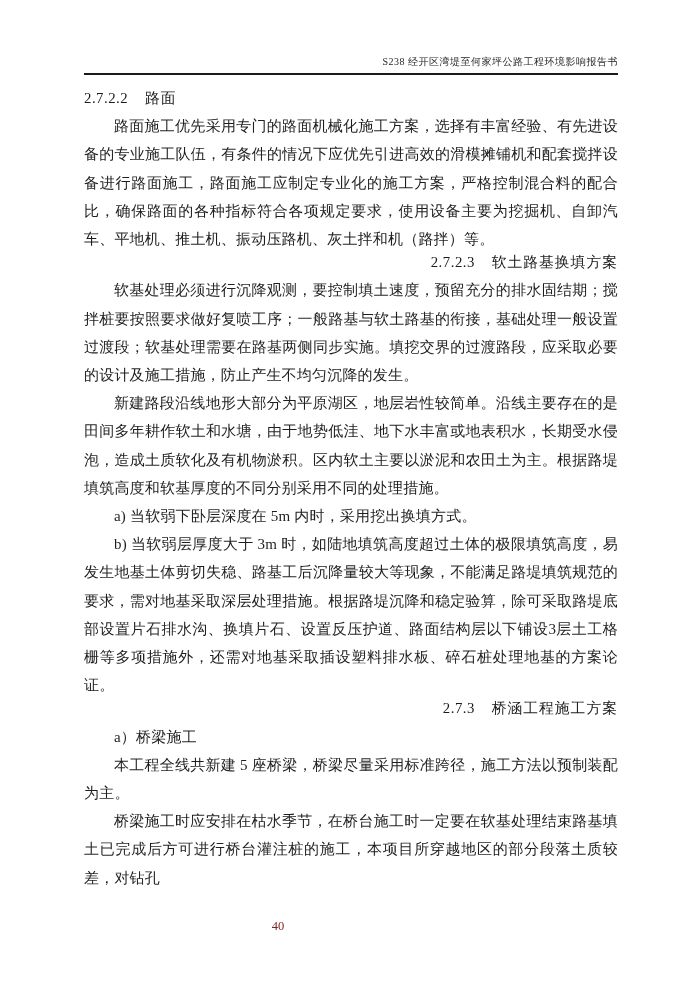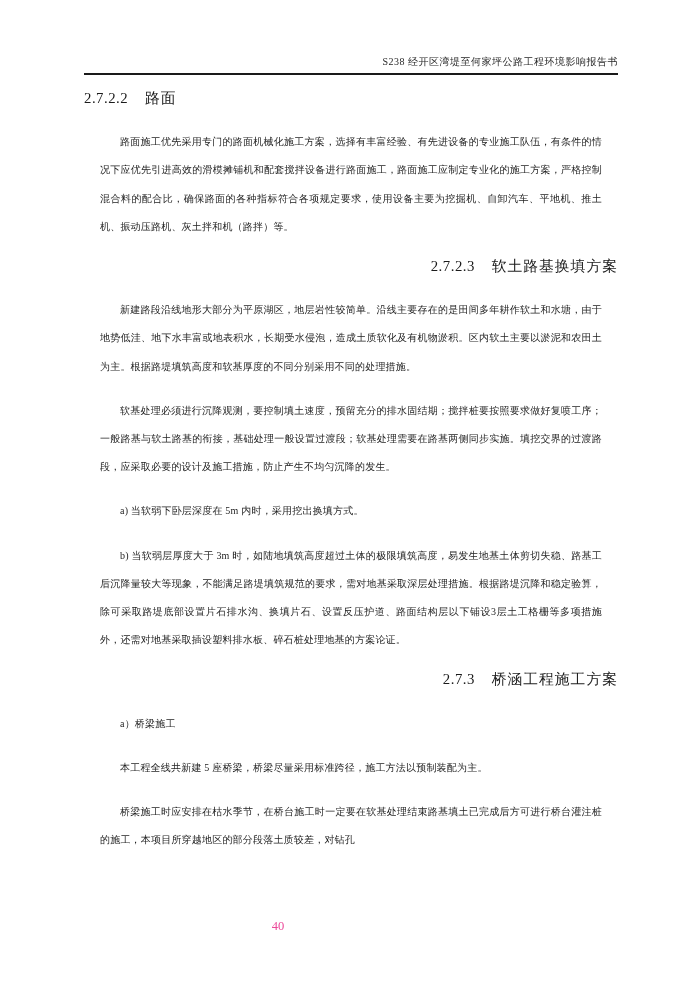--- a/index.html
+++ b/index.html
@@ -53,37 +53,37 @@
     letter-spacing: 0.5px;
   }
   .heading .htitle {
     letter-spacing: 1px;
   }
   .heading-tight {
     margin-top: -5px;
     text-align: right;
   }
   .para {
-    font-size: 10px;
+    font-size: 15px;
     line-height: 28.2px;
-    margin: 16px;
+    margin: 0;
     text-indent: 2em;
     text-align: justify;
     text-justify: inter-ideograph;
     letter-spacing: 0.2px;
     color: #1e1e1e;
   }
   .footer {
     position: absolute;
     top: 919px;
     left: 0;
     width: 556px;
     text-align: center;
     font-size: 12.5px;
-    color: #ec4899;
+    color: #7f1d1d;
   }
 </style>
 </head>
 <body>
 
 <div class="page">
 
   <div class="header">
     <span>S238 经开区湾堤至何家坪公路工程环境影响报告书</span>
   </div>
@@ -97,22 +97,22 @@
       <span class="htitle">路面</span>
     </div>
 
     <p class="para">路面施工优先采用专门的路面机械化施工方案，选择有丰富经验、有先进设备的专业施工队伍，有条件的情况下应优先引进高效的滑模摊铺机和配套搅拌设备进行路面施工，路面施工应制定专业化的施工方案，严格控制混合料的配合比，确保路面的各种指标符合各项规定要求，使用设备主要为挖掘机、自卸汽车、平地机、推土机、振动压路机、灰土拌和机（路拌）等。</p>
 
     <div class="heading heading-tight">
       <span class="hnum">2.7.2.3</span>
       <span class="htitle">软土路基换填方案</span>
     </div>
 
+    <p class="para">软基处理必须进行沉降观测，要控制填土速度，预留充分的排水固结期；搅拌桩要按照要求做好复喷工序；一般路基与软土路基的衔接，基础处理一般设置过渡段；软基处理需要在路基两侧同步实施。填挖交界的过渡路段，应采取必要的设计及施工措施，防止产生不均匀沉降的发生。</p>
     <p class="para">新建路段沿线地形大部分为平原湖区，地层岩性较简单。沿线主要存在的是田间多年耕作软土和水塘，由于地势低洼、地下水丰富或地表积水，长期受水侵泡，造成土质软化及有机物淤积。区内软土主要以淤泥和农田土为主。根据路堤填筑高度和软基厚度的不同分别采用不同的处理措施。</p>
-    <p class="para">软基处理必须进行沉降观测，要控制填土速度，预留充分的排水固结期；搅拌桩要按照要求做好复喷工序；一般路基与软土路基的衔接，基础处理一般设置过渡段；软基处理需要在路基两侧同步实施。填挖交界的过渡路段，应采取必要的设计及施工措施，防止产生不均匀沉降的发生。</p>
     <p class="para">a) 当软弱下卧层深度在 5m 内时，采用挖出换填方式。</p>
     <p class="para">b) 当软弱层厚度大于 3m 时，如陆地填筑高度超过土体的极限填筑高度，易发生地基土体剪切失稳、路基工后沉降量较大等现象，不能满足路堤填筑规范的要求，需对地基采取深层处理措施。根据路堤沉降和稳定验算，除可采取路堤底部设置片石排水沟、换填片石、设置反压护道、路面结构层以下铺设3层土工格栅等多项措施外，还需对地基采取插设塑料排水板、碎石桩处理地基的方案论证。</p>
 
     <div class="heading heading-tight">
       <span class="hnum">2.7.3</span>
       <span class="htitle">桥涵工程施工方案</span>
     </div>
 
     <p class="para">a）桥梁施工</p>
     <p class="para">本工程全线共新建 5 座桥梁，桥梁尽量采用标准跨径，施工方法以预制装配为主。</p>

